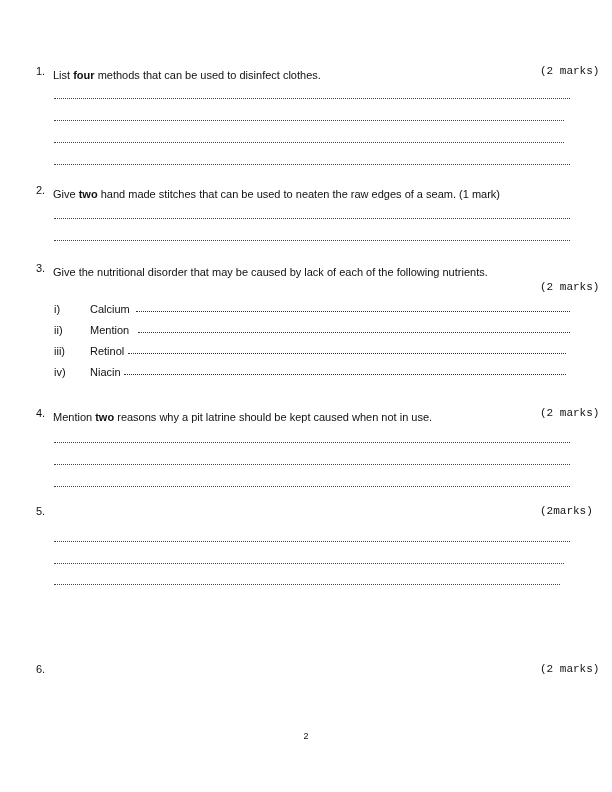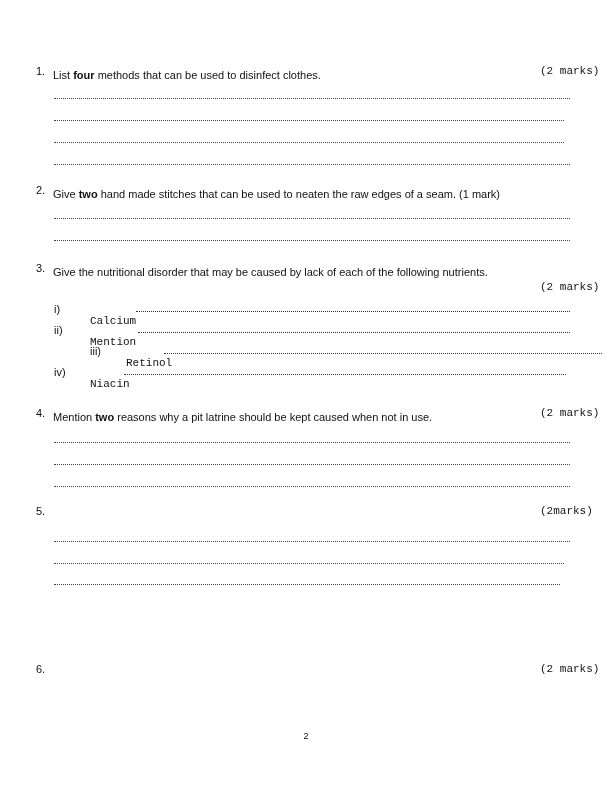--- a/index.html
+++ b/index.html
@@ -8,21 +8,21 @@
   .q { position:absolute; left:36px; width:520px; }
   .qline { position:relative; height:14px; line-height:14px; white-space:nowrap; }
   .qnum { position:absolute; left:0; top:0; }
   .qtext { position:absolute; left:17px; top:4px; }
   .qmarks-right { position:absolute; left:504px; top:0;font-family:Liberation Mono, monospace; }
   .ans { position:absolute; left:54px; height:10px; overflow:hidden; white-space:nowrap;
          font-size:9px; line-height:10px; color:#333; letter-spacing:0.2px; }
   .dots { display:block; border-bottom:1px dotted #444; height:6px; }
   .sub { position:absolute; left:54px; width:520px; height:14px; line-height:14px; white-space:nowrap; }
   .sub .roman { position:absolute; left:0; top:0; }
-  .sub .nut { position:absolute; left:36px; top:12px;font-family:Liberation Mono, monospace; }
+  .sub .nut { position:absolute; left:36px; top:0; }
   .sub .fill { position:absolute; top:9px; height:0; border-bottom:1px dotted #333; }
   .page-num { position:absolute; top:731px; left:0; width:612px; text-align:center; font-size:9px; }
   b { font-weight:bold; }
 </style>
 </head>
 <body>
 
 <div class="q" style="top:64px;">
   <div class="qline">
     <span class="qnum">1.</span>
@@ -68,21 +68,21 @@
 <div class="sub" style="top:302px;">
   <span class="roman">i)</span>
   <span class="nut">Calcium</span>
   <span class="fill" style="left:82px; width:434px;"></span>
 </div>
 <div class="sub" style="top:323px;text-align:center;">
   <span class="roman">ii)</span>
   <span class="nut">Mention</span>
   <span class="fill" style="left:84px; width:432px;"></span>
 </div>
-<div class="sub" style="top:344px;margin-left:36px;">
+<div class="sub" style="top:344px;">
   <span class="roman">iii)</span>
   <span class="nut">Retinol</span>
   <span class="fill" style="left:74px; width:438px;"></span>
 </div>
 <div class="sub" style="top:365px;">
   <span class="roman">iv)</span>
   <span class="nut">Niacin</span>
   <span class="fill" style="left:70px; width:442px;"></span>
 </div>
 

